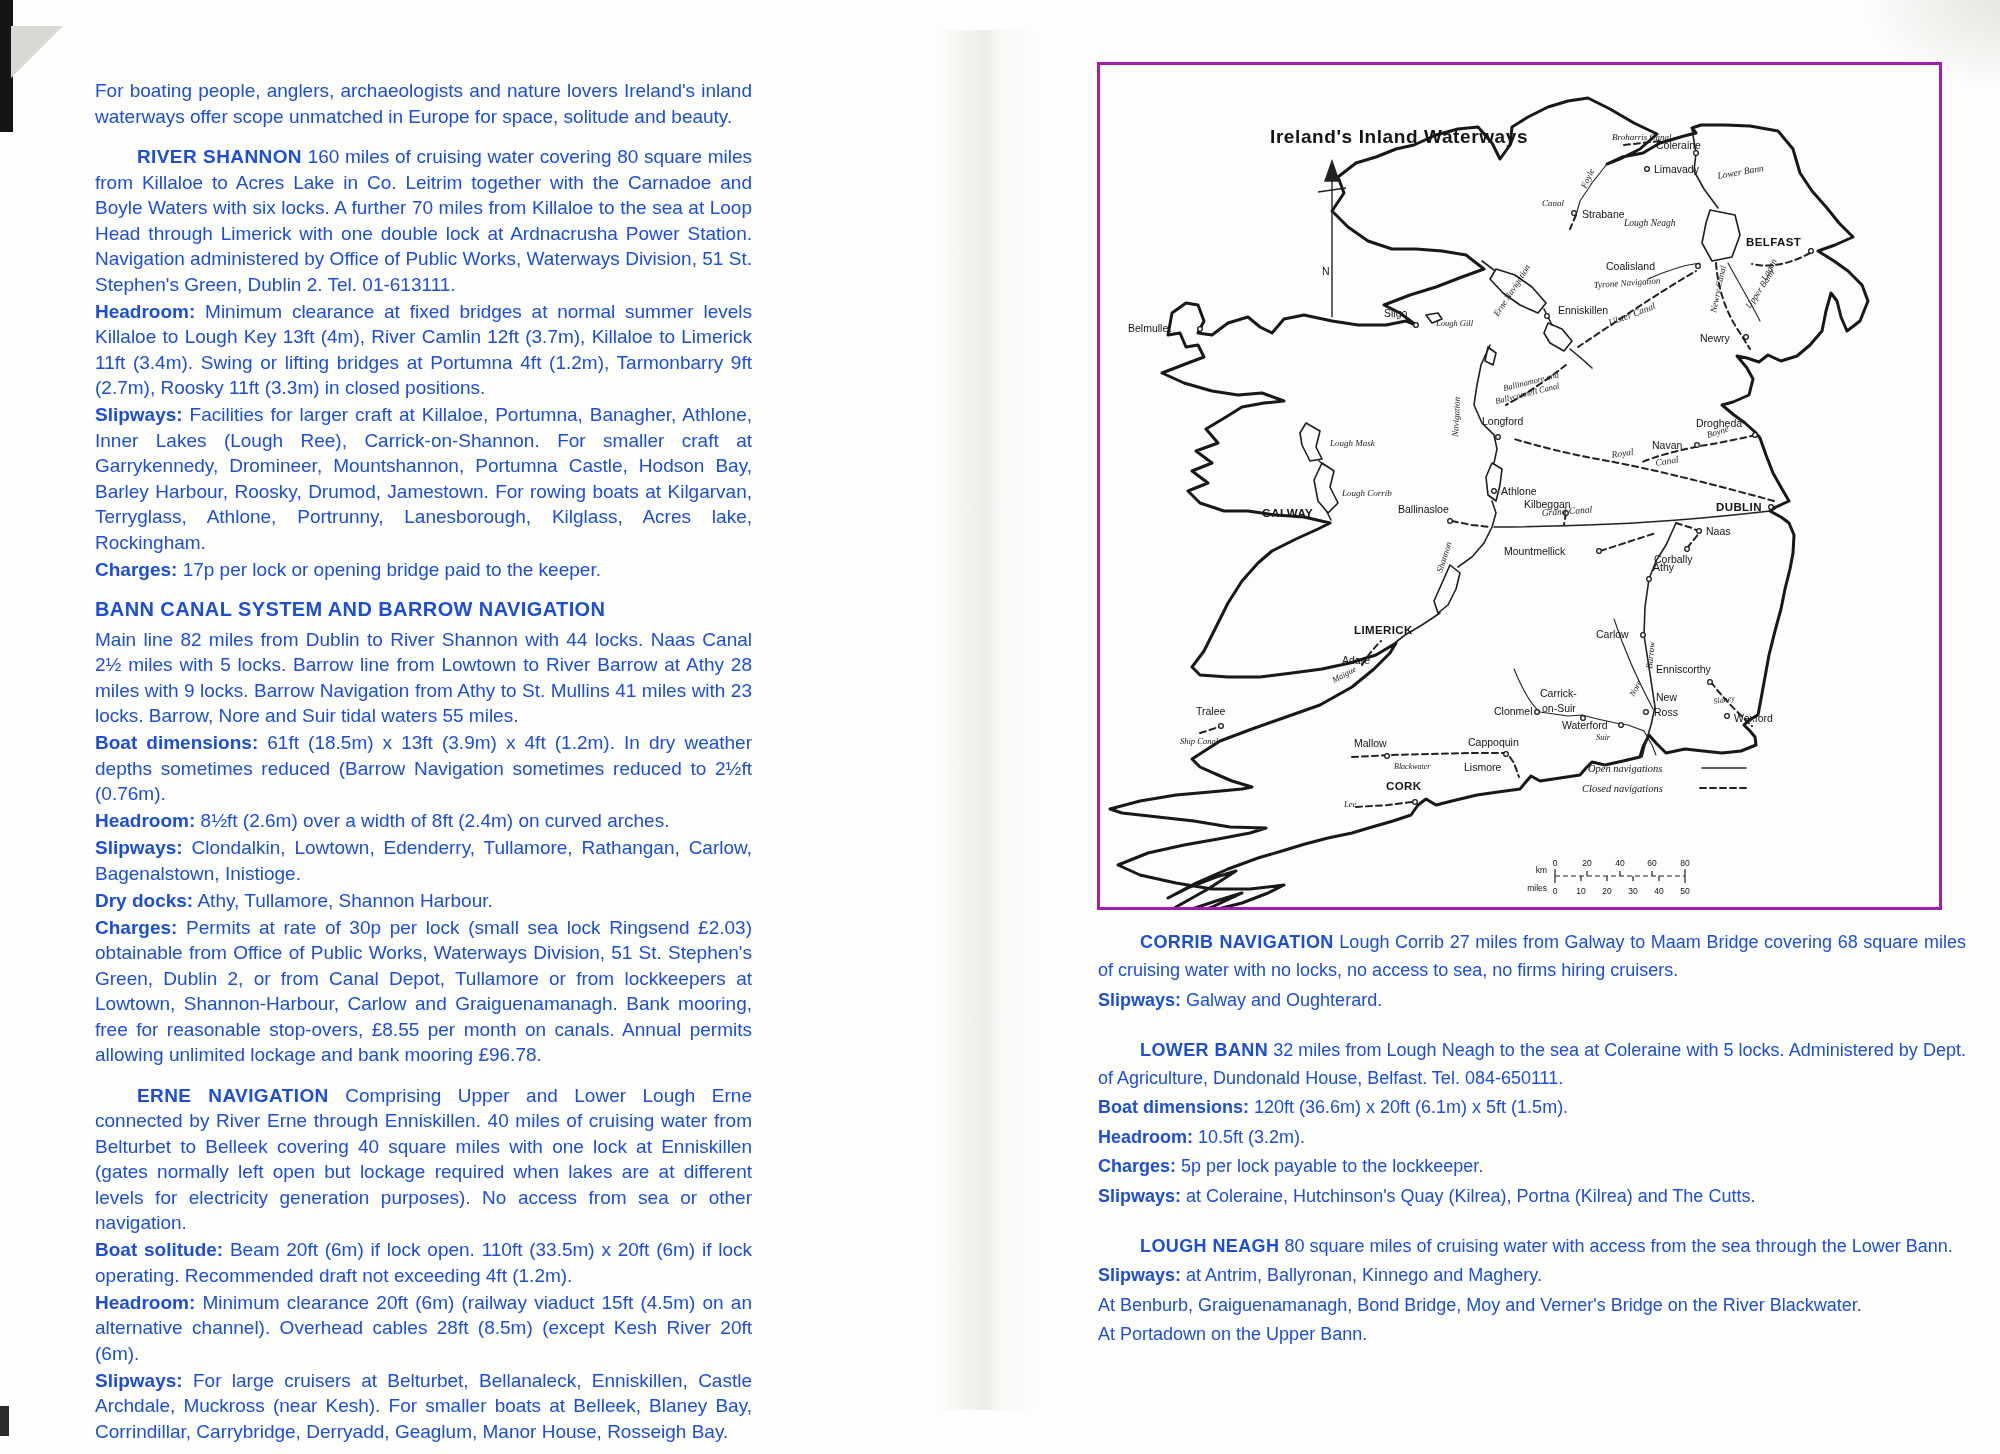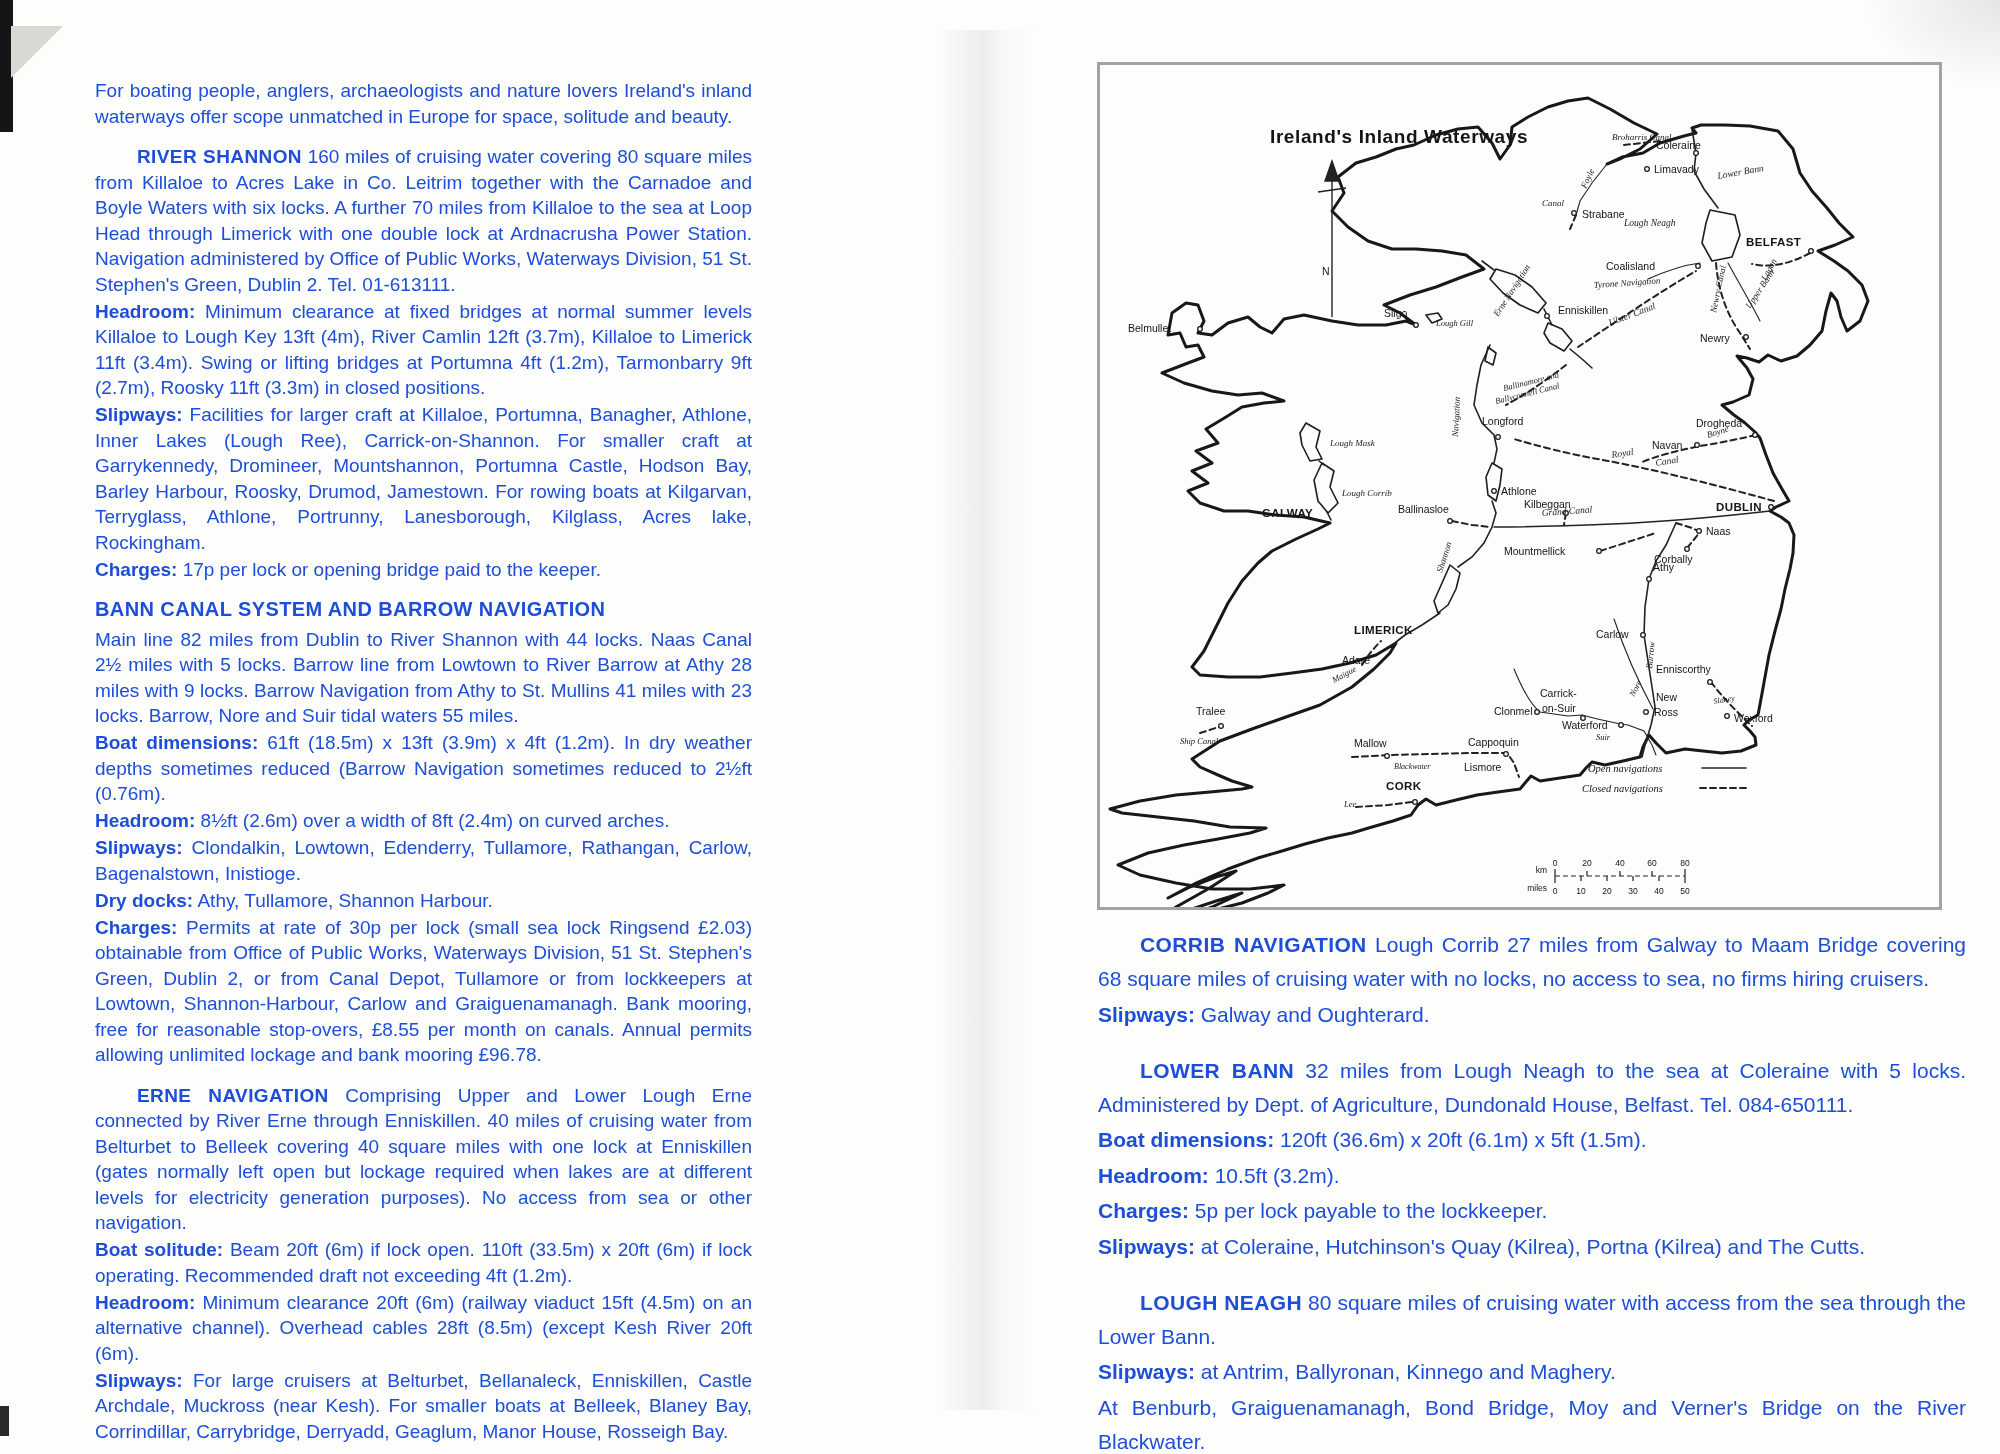--- a/index.html
+++ b/index.html
@@ -15,31 +15,31 @@
     border-top:52px solid #d9d9d3;border-right:52px solid transparent;}
   .nub{position:absolute;left:0;top:1406px;width:9px;height:30px;background:#2a2a2a;}
   .fold{position:absolute;left:935px;top:30px;width:110px;height:1380px;
     background:linear-gradient(90deg, rgba(0,0,0,0) 0%, rgba(90,90,80,.10) 45%, rgba(0,0,0,0.02) 60%, rgba(0,0,0,0) 100%);}
   .corner-shade{position:absolute;right:0;top:0;width:140px;height:90px;
     background:radial-gradient(ellipse at top right, rgba(120,120,115,.18), rgba(0,0,0,0) 70%);}
   
   .col-left{position:absolute;left:95px;top:78px;width:657px;}
   .col-right{position:absolute;left:1098px;top:928px;width:868px;}
   .para{font-size:19px;line-height:25.5px;text-align:justify;margin:0;}
-  .col-right .para{font-size:21px;line-height:34px;}
+  .col-right .para{font-size:18px;line-height:28px;}
   .intro{margin-bottom:14px;}
   .sec{margin-top:15px;}
   .col-right .sec{margin-top:0;margin-bottom:22px;}
   .sec-head{font-weight:bold;letter-spacing:.4px;margin-left:42px;}
   .sec-head.block{display:block;font-size:20px;margin:0 0 4px 0;}
   .detail{margin-top:1.5px;}
   .dlabel{font-weight:bold;}
   
   .map-frame{position:absolute;left:1097px;top:62px;width:845px;height:848px;
-    border:3px solid #a3a3a3;box-sizing:border-box;background:#fdfdfb;}
+    border:3px solid #a21caf;box-sizing:border-box;background:#fdfdfb;}
   .map-frame svg{position:absolute;left:0;top:0;}
   .coast{fill:none;stroke:#181818;stroke-width:3;stroke-linejoin:round;stroke-linecap:round;}
   .river{fill:none;stroke:#222;stroke-width:1.6;stroke-linecap:round;}
   .river.thin{stroke-width:1.1;}
   .river.dashed{stroke-dasharray:6 4;stroke-width:2;}
   .lake{fill:#fdfdfb;stroke:#1d1d1d;stroke-width:1.6;stroke-linejoin:round;}
   .compass{stroke:#222;stroke-width:1.4;fill:#222;}
   .scalebar{stroke:#222;stroke-width:1.2;fill:none;}
   text.mtitle{font-family:"Liberation Sans",sans-serif;font-size:19px;font-weight:600;letter-spacing:.6px;fill:#141414;}
   text.mcity{font-family:"Liberation Sans",sans-serif;font-size:10.5px;fill:#141414;}

